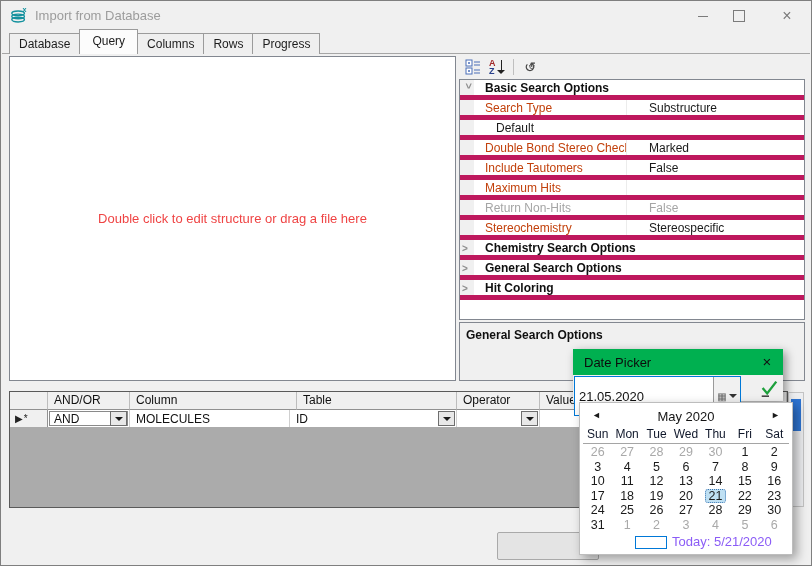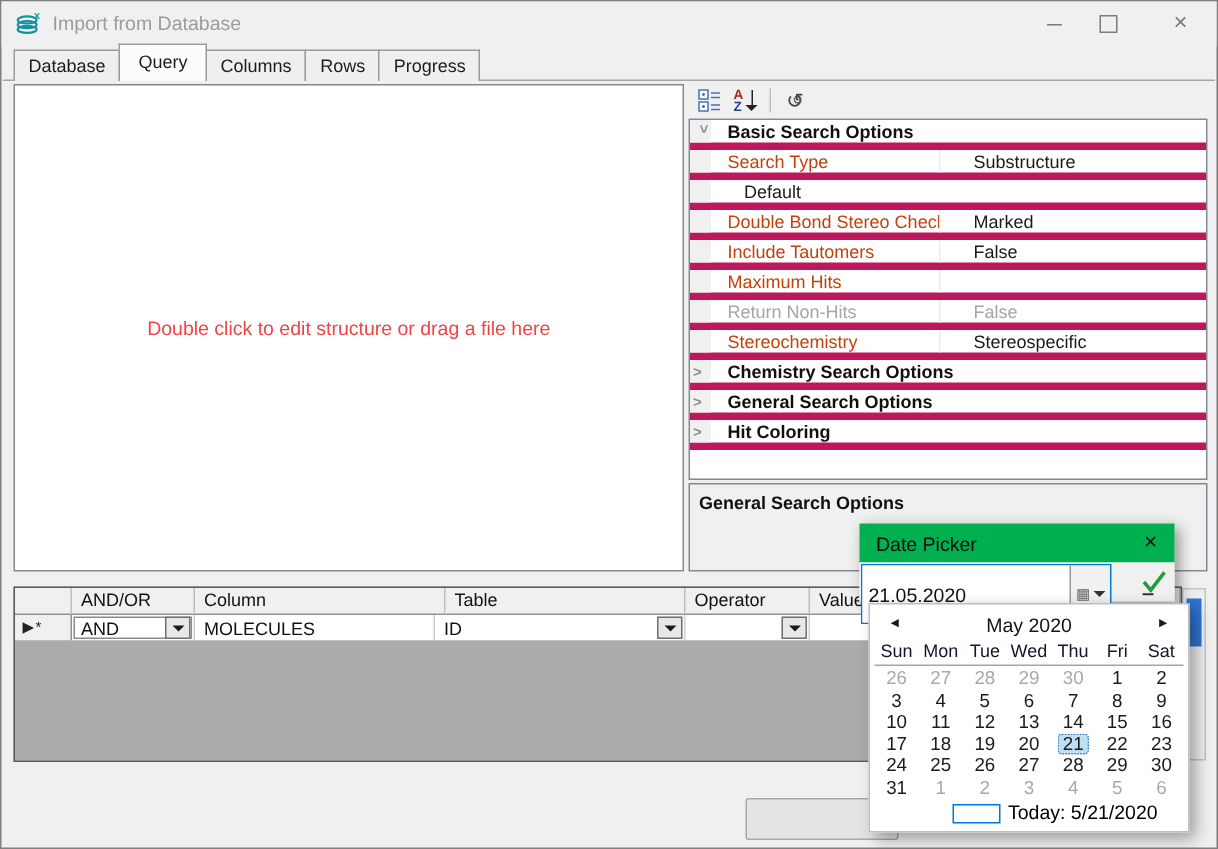--- a/index.html
+++ b/index.html
@@ -99,21 +99,21 @@
   .cal-prev{position:absolute;left:12px;top:7px;font-size:9px;color:#1a1a1a;}
   .cal-next{position:absolute;right:12px;top:7px;font-size:9px;color:#1a1a1a;}
   .cal-wds{position:absolute;top:23px;left:3px;right:3px;height:17px;display:flex;border-bottom:1px solid #a5a5a5;}
   .cal-wd{flex:1;text-align:center;font-size:12px;color:#0f172a;line-height:16px;}
   .cal-grid{position:absolute;top:42px;left:3px;right:3px;display:grid;grid-template-columns:repeat(7,1fr);grid-auto-rows:14.6px;}
   .cal-day{text-align:center;font-size:12.5px;line-height:14.6px;color:#1b1b1b;}
   .cal-day.out{color:#a9a9a9;}
   .cal-day.sel{background:#bfe0f3;border:1px dotted #3c77b4;border-radius:3px;line-height:12.6px;margin:0 4px;box-sizing:border-box;}
   .cal-today{position:absolute;left:0;right:0;bottom:4px;height:16px;}
   .today-box{position:absolute;left:55px;top:2px;width:30px;height:11px;border:1px solid #0078d7;}
-  .today-text{position:absolute;left:92px;top:0;font-size:13px;color:#000000;}
+  .today-text{position:absolute;left:92px;top:0;font-size:13px;color:#8b5cf6;}
 </style>
 </head>
 <body>
 
 <div class="stage">
 <div class="win">
 
   <div class="titlebar">
     <svg class="app-icon" viewBox="0 0 20 20">
       <g fill="none" stroke="#14919e" stroke-width="1.6">

